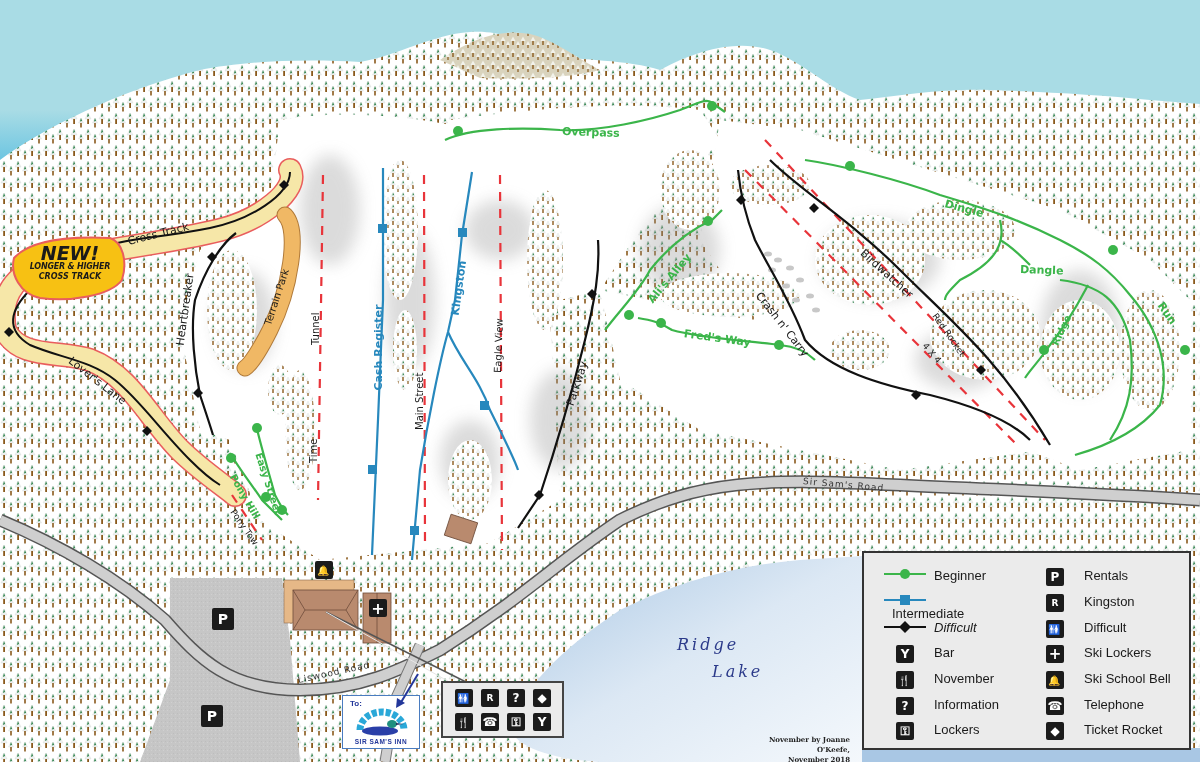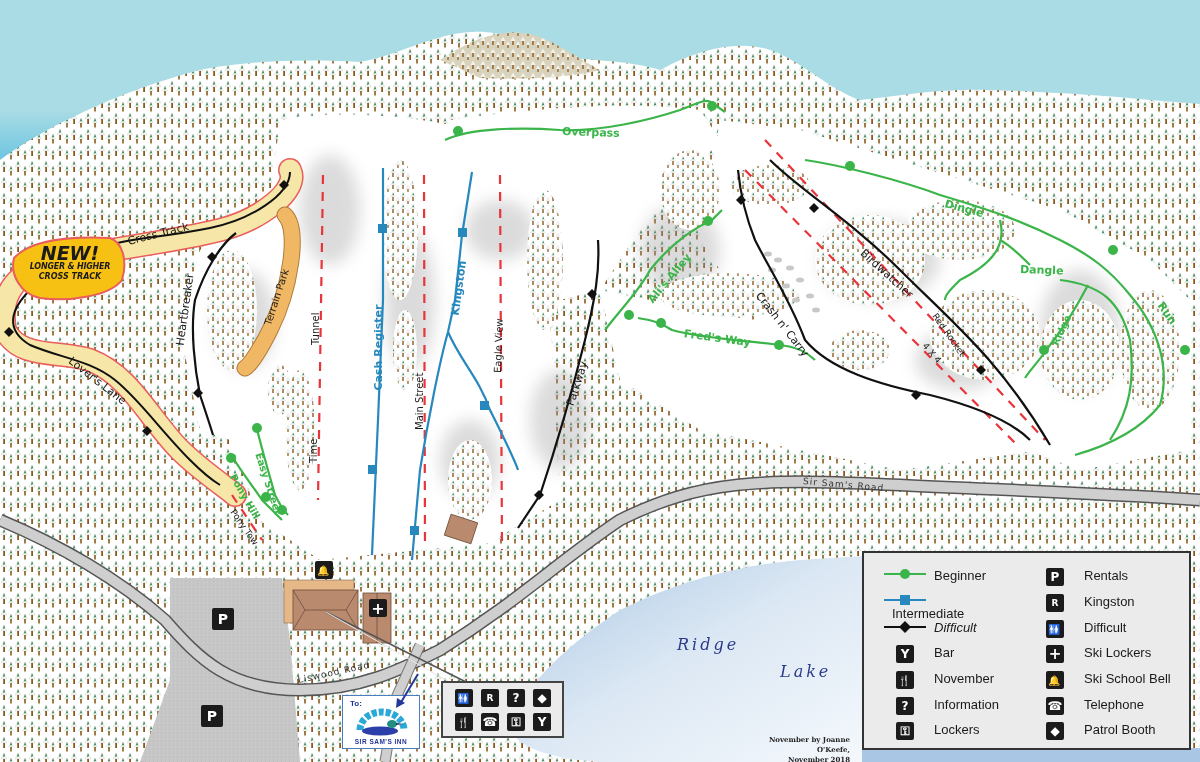--- a/index.html
+++ b/index.html
@@ -277,21 +277,21 @@
 <span class="lbl black" style="left:924px;top:340px;transform:rotate(50deg);font-size:9px;">4 X 4</span>
 <span class="lbl green" style="left:945px;top:198px;transform:rotate(15deg);">Dingle</span>
 <span class="lbl green" style="left:1020px;top:264px;transform:rotate(2deg);">Dangle</span>
 <span class="lbl green" style="left:1055px;top:340px;transform:rotate(-65deg);font-size:10px;">Ridge</span>
 <span class="lbl green" style="left:1160px;top:298px;transform:rotate(55deg);">Run</span>
 
 <span class="lbl road" style="left:803px;top:477px;transform:rotate(5deg);">Sir Sam's Road</span>
 <span class="lbl road" style="left:298px;top:676px;transform:rotate(-12deg);">Liswood Road</span>
 
 <span class="lbl lake" style="left:677px;top:637px;">Ridge</span>
-<span class="lbl lake" style="left:780px;top:664px;">Lake</span>
+<span class="lbl lake" style="left:712px;top:664px;">Lake</span>
 
 <span class="pk icon-box lg" style="left:212px;top:608px;">P</span>
 <span class="pk icon-box lg" style="left:201px;top:705px;">P</span>
 
 <span class="pk icon-box" style="left:315px;top:561px;font-size:10px;">🔔</span>
 <span class="pk icon-box" style="left:369px;top:599px;font-size:16px;">+</span>
 
 <div class="inn">
   <span class="to">To:</span>
   <svg width="60" height="28" style="position:absolute;left:9px;top:12px;" viewBox="0 0 60 28">
@@ -412,15 +412,15 @@
   <div class="legend-row" style="left:170px;top:144px;">
     <span class="sym">
         <span class="icon-box">☎</span>
       </span>
     <span class="txt">Telephone</span>
   </div>
   <div class="legend-row" style="left:170px;top:169px;">
     <span class="sym">
         <span class="icon-box">◆</span>
       </span>
-    <span class="txt">Patrol Booth</span>
+    <span class="txt">Ticket Rocket</span>
   </div>
 </div>
 
 </body></html>

